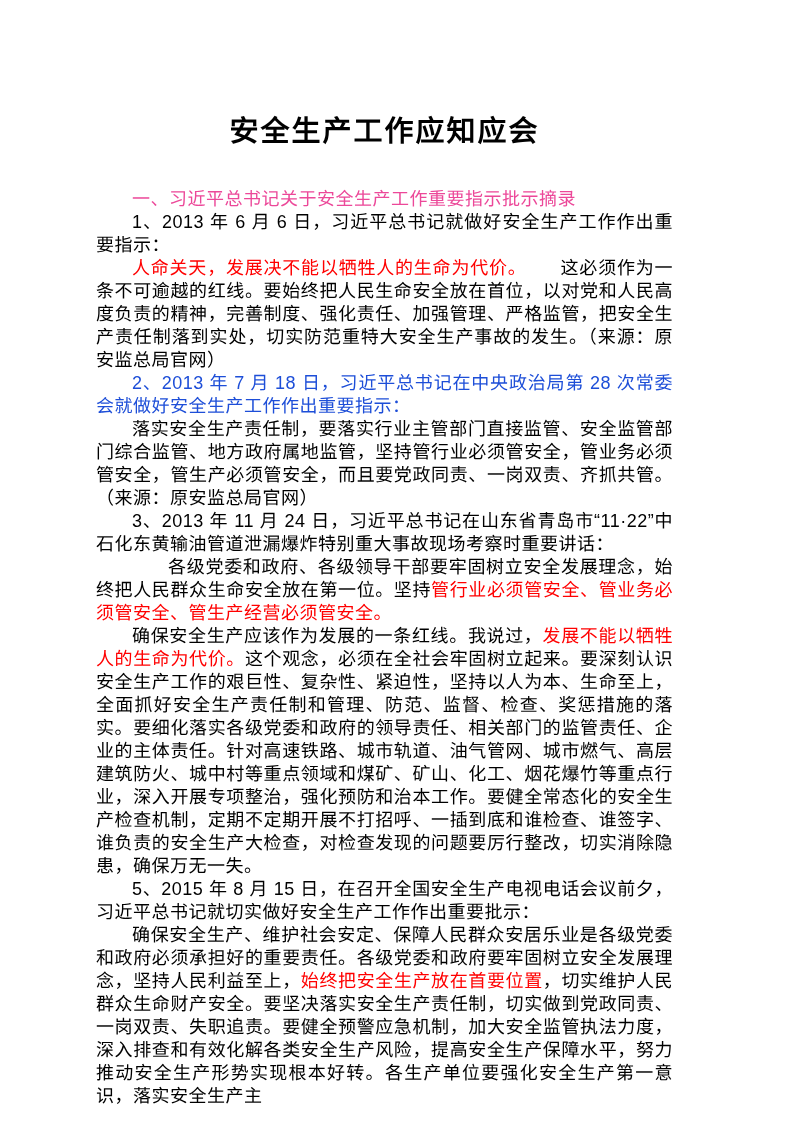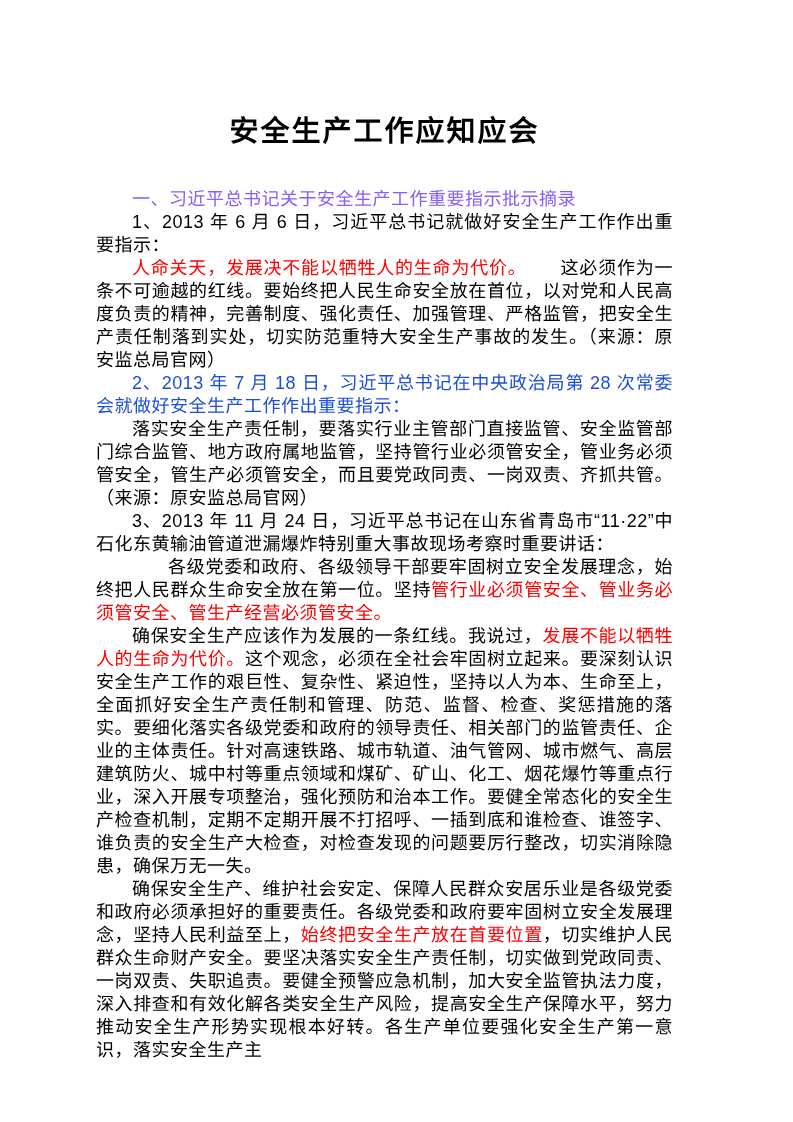--- a/index.html
+++ b/index.html
@@ -37,23 +37,24 @@
   .content p.para span.seg-red {
     
   }
 </style>
 </head>
 <body>
 
 <div class="page">
   <h1 class="title">安全生产工作应知应会</h1>
   <div class="content">
-      <p class="para"><span class="seg-black" style="color: #8b5cf6;">一、习近平总书记关于安全生产工作重要指示批示摘录</span></p>
+      <p class="para"><span class="seg-black" style="color: #ec4899;">一、习近平总书记关于安全生产工作重要指示批示摘录</span></p>
       <p class="para"><span class="seg-black" style="color: rgb(0, 0, 0);">1、2013 年 6 月 6 日，习近平总书记就做好安全生产工作作出重要指示：</span></p>
       <p class="para"><span class="seg-red" style="color: rgb(255, 0, 0);">人命关天，发展决不能以牺牲人的生命为代价。</span><span class="seg-black" style="color: rgb(0, 0, 0); margin-left: 34px;">这必须作为一条不可逾越的红线。要始终把人民生命安全放在首位，以对党和人民高度负责的精神，完善制度、强化责任、加强管理、严格监管，把安全生产责任制落到实处，切实防范重特大安全生产事故的发生。（来源：原安监总局官网）</span></p>
       <p class="para"><span class="seg-black" style="color: #1d4ed8;">2、2013 年 7 月 18 日，习近平总书记在中央政治局第 28 次常委会就做好安全生产工作作出重要指示：</span></p>
       <p class="para"><span class="seg-black" style="color: rgb(0, 0, 0);">落实安全生产责任制，要落实行业主管部门直接监管、安全监管部门综合监管、地方政府属地监管，坚持管行业必须管安全，管业务必须管安全，管生产必须管安全，而且要党政同责、一岗双责、齐抓共管。（来源：原安监总局官网）</span></p>
       <p class="para"><span class="seg-black" style="color: rgb(0, 0, 0);">3、2013 年 11 月 24 日，习近平总书记在山东省青岛市“11·22”中石化东黄输油管道泄漏爆炸特别重大事故现场考察时重要讲话：</span></p>
       <p class="para"><span class="seg-black" style="color: rgb(0, 0, 0); margin-left: 36px;">各级党委和政府、各级领导干部要牢固树立安全发展理念，始终把人民群众生命安全放在第一位。坚持</span><span class="seg-red" style="color: rgb(255, 0, 0);">管行业必须管安全、管业务必须管安全、管生产经营必须管安全。</span></p>
       <p class="para"><span class="seg-black" style="color: rgb(0, 0, 0);">确保安全生产应该作为发展的一条红线。我说过，</span><span class="seg-red" style="color: rgb(255, 0, 0);">发展不能以牺牲人的生命为代价。</span><span class="seg-black" style="color: rgb(0, 0, 0);">这个观念，必须在全社会牢固树立起来。要深刻认识安全生产工作的艰巨性、复杂性、紧迫性，坚持以人为本、生命至上，全面抓好安全生产责任制和管理、防范、监督、检查、奖惩措施的落实。要细化落实各级党委和政府的领导责任、相关部门的监管责任、企业的主体责任。针对高速铁路、城市轨道、油气管网、城市燃气、高层建筑防火、城中村等重点领域和煤矿、矿山、化工、烟花爆竹等重点行业，深入开展专项整治，强化预防和治本工作。要健全常态化的安全生产检查机制，定期不定期开展不打招呼、一插到底和谁检查、谁签字、谁负责的安全生产大检查，对检查发现的问题要厉行整改，切实消除隐患，确保万无一失。</span></p>
+      <p class="para"><span class="seg-black" style="color: rgb(0, 0, 0);">5、2015 年 8 月 15 日，在召开全国安全生产电视电话会议前夕，习近平总书记就切实做好安全生产工作作出重要批示：</span></p>
       <p class="para"><span class="seg-black" style="color: rgb(0, 0, 0);">确保安全生产、维护社会安定、保障人民群众安居乐业是各级党委和政府必须承担好的重要责任。各级党委和政府要牢固树立安全发展理念，坚持人民利益至上，</span><span class="seg-red" style="color: rgb(255, 0, 0);">始终把安全生产放在首要位置</span><span class="seg-black" style="color: rgb(0, 0, 0);">，切实维护人民群众生命财产安全。要坚决落实安全生产责任制，切实做到党政同责、一岗双责、失职追责。要健全预警应急机制，加大安全监管执法力度，深入排查和有效化解各类安全生产风险，提高安全生产保障水平，努力推动安全生产形势实现根本好转。各生产单位要强化安全生产第一意识，落实安全生产主</span></p>
     </div>
 </div>
 
 </body></html>

